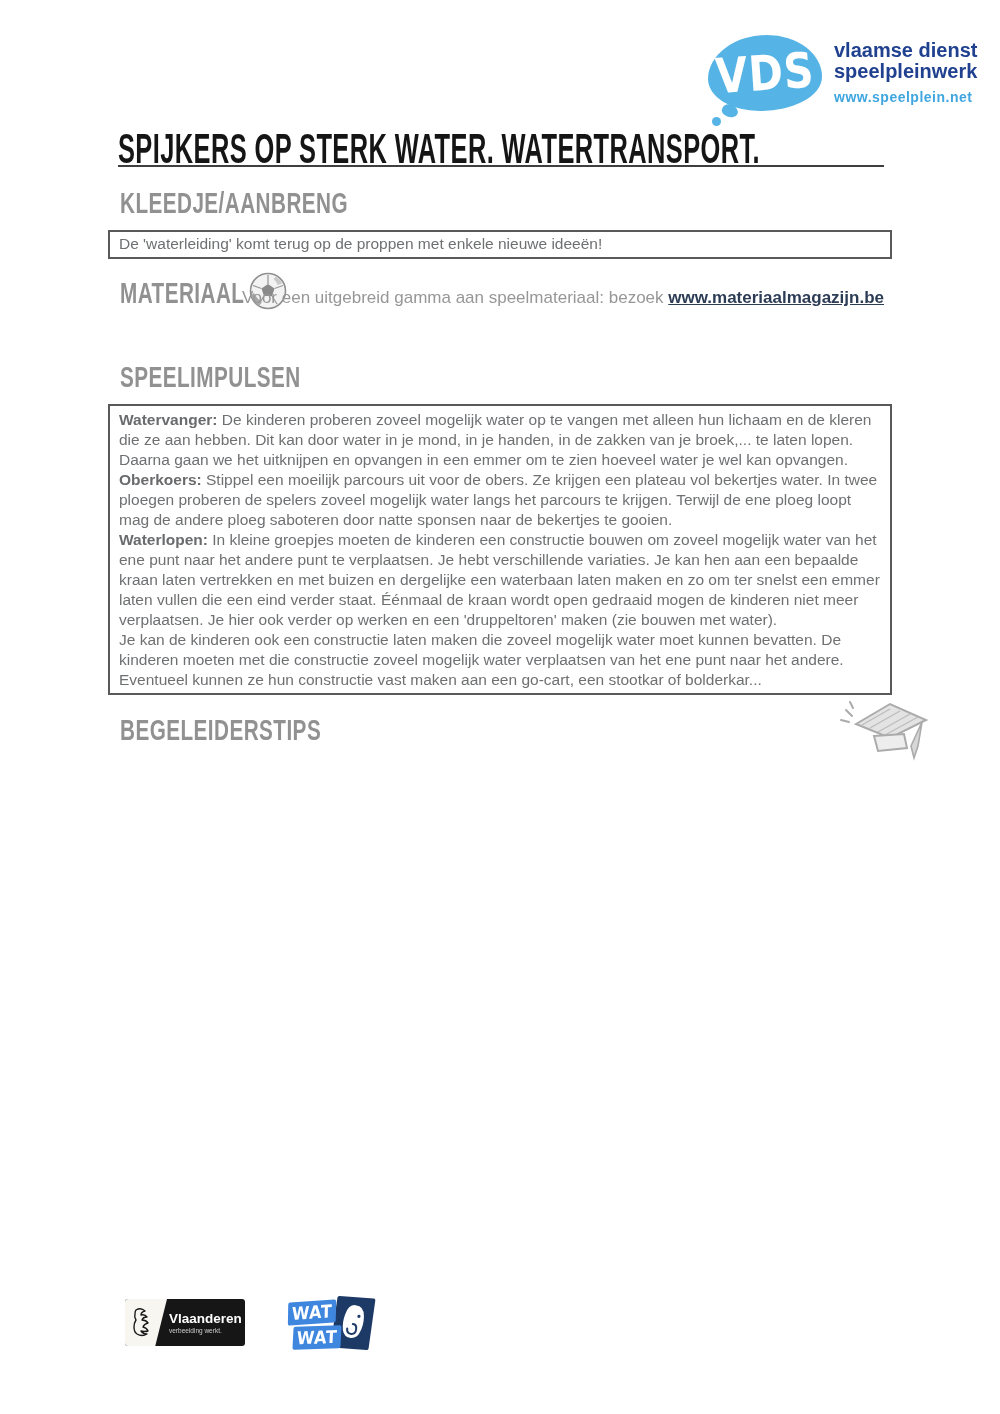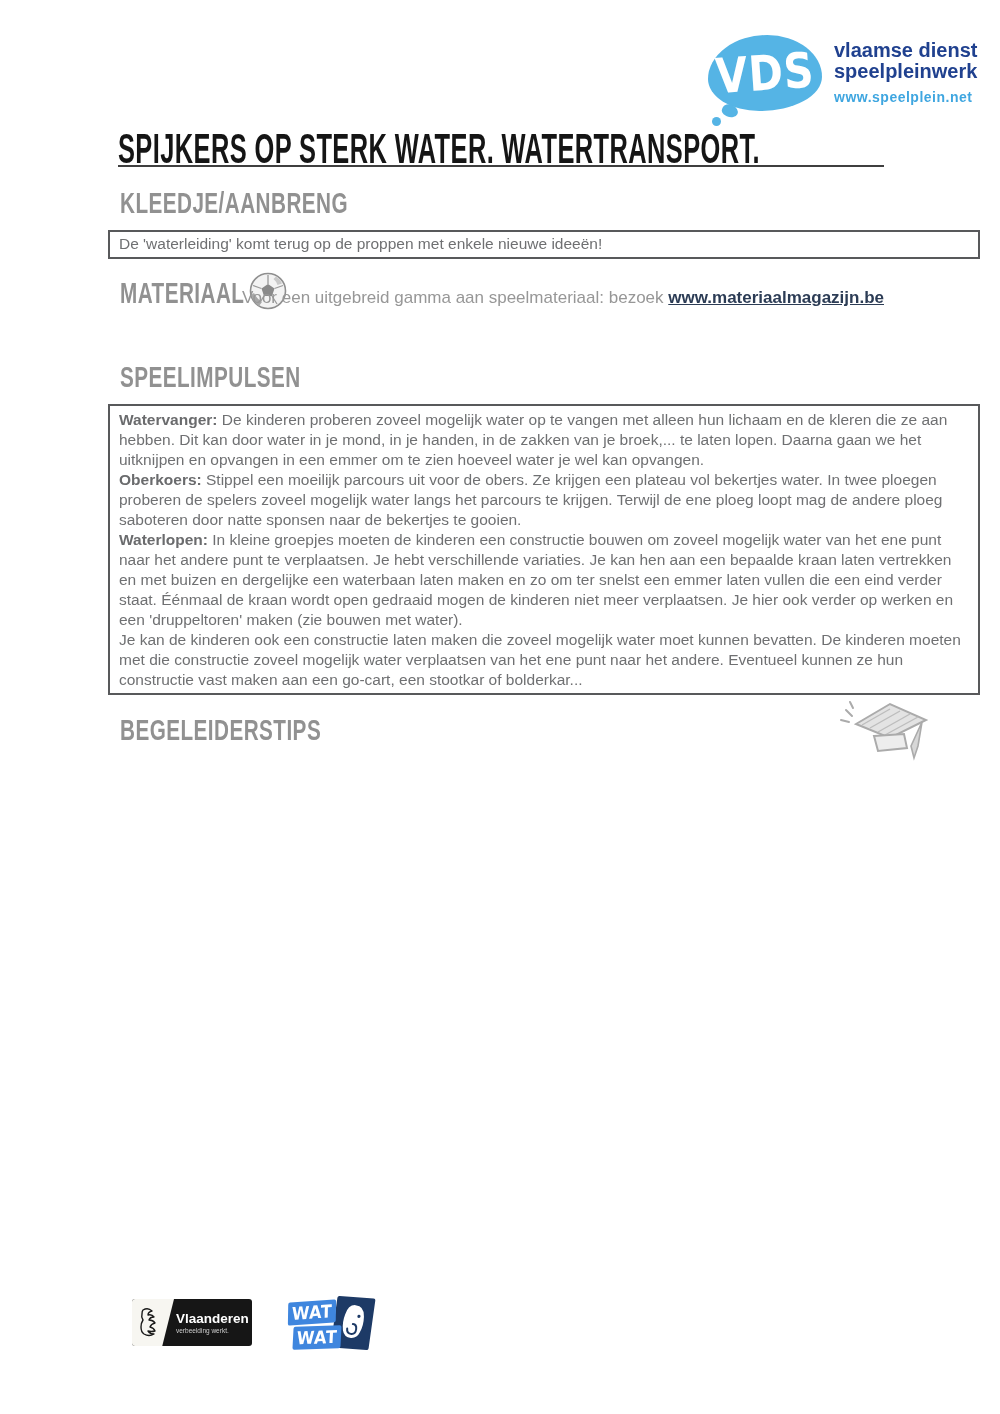--- a/index.html
+++ b/index.html
@@ -52,21 +52,21 @@
     letter-spacing:0.5px; transform:scale(0.9,1.3); transform-origin:left top;
     white-space:nowrap;
   }
   .h-kleedje { left:120px; top:186px; }
   .h-materiaal { left:120px; top:276px; }
   .h-speelimpulsen { left:120px; top:360px; }
   .h-begeleiderstips { left:120px; top:713px; }
 
   
   .tbox {
-    position:absolute; left:108px; width:872px;
+    position:absolute; left:108px; width:784px;
     border:2px solid #58595b; background:#ffffff;
     padding:2px 9px 3px 9px;
     color:#6f7072; font-size:15.5px; line-height:20px;
   }
   .box-kleedje { top:230px; }
   .box-materiaal { top:315px; }
   .box-speelimpulsen { top:404px; padding-top:4px; }
   .box-begeleiderstips { top:759px; }
   .tbox p { margin:0; }
   .tbox b { font-weight:bold; color:#6a6b6d; }
@@ -88,21 +88,21 @@
   .idea-note a {
     color:#2e74b5; font-weight:bold; text-decoration:underline; cursor:pointer; font-style:italic;
   }
 
   
   .ball-icon { position:absolute; left:248px; top:271px; width:40px; height:40px; }
   .cap-icon { position:absolute; left:838px; top:694px; width:96px; height:74px; }
 
   
   .vl-logo {
-    position:absolute; left:132px; top:1299px; width:120px; height:47px;
+    position:absolute; left:125px; top:1299px; width:120px; height:47px;
     background:#161616; border-radius:3px; display:flex; overflow:hidden;
   }
   .vl-left {
     width:42px; height:100%; background:#f7f6f1;
     clip-path:polygon(0 0, 100% 0, 72% 100%, 0 100%);
     display:flex; align-items:center; padding-left:5px;
   }
   .vl-right { flex:1; display:flex; flex-direction:column; justify-content:center; padding-left:2px; }
   .vl-name { color:#ffffff; font-weight:bold; font-size:13.5px; line-height:14px; }
   .vl-tagline { color:#cfcfcf; font-size:6.5px; margin-top:1px; }

